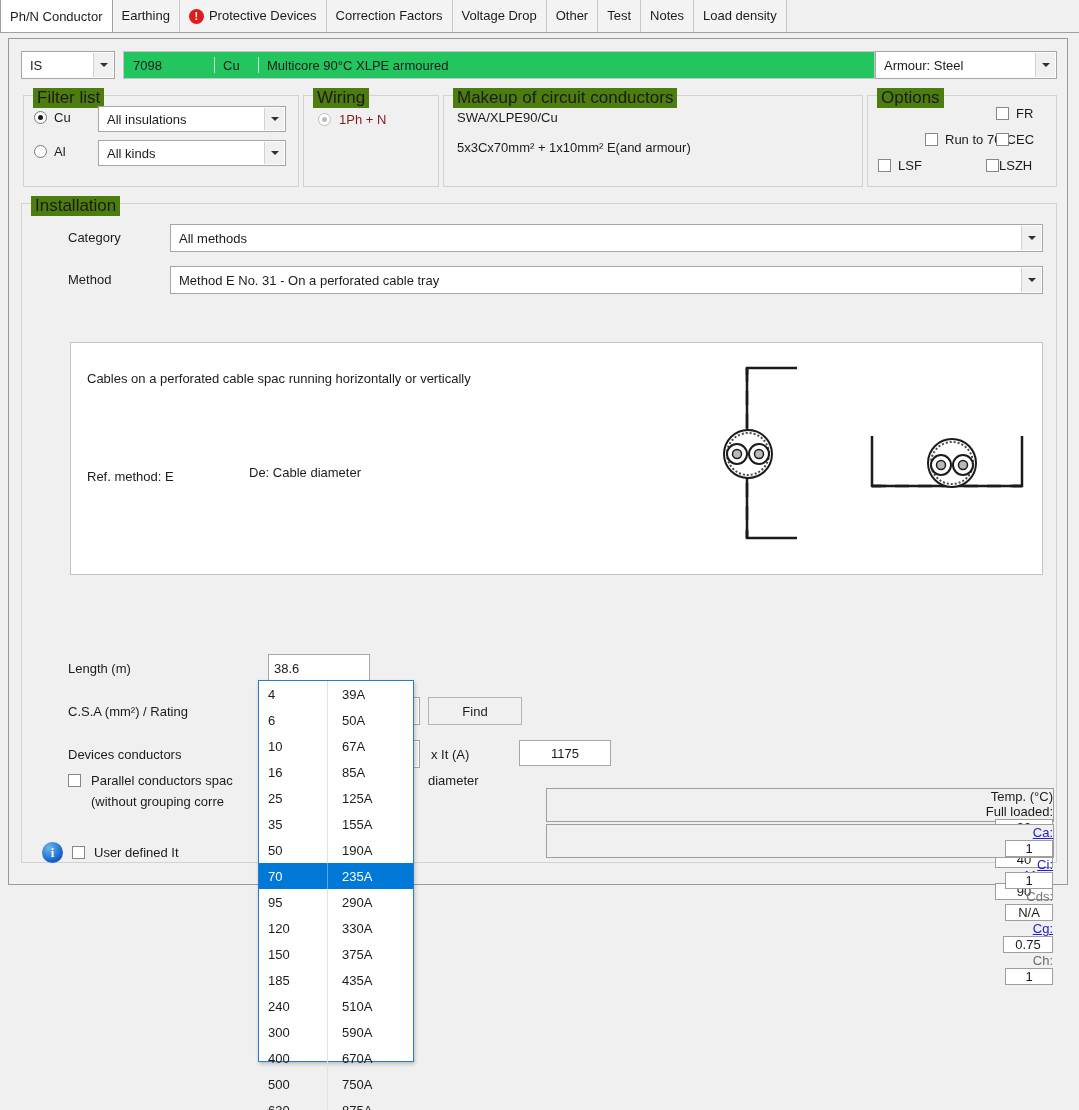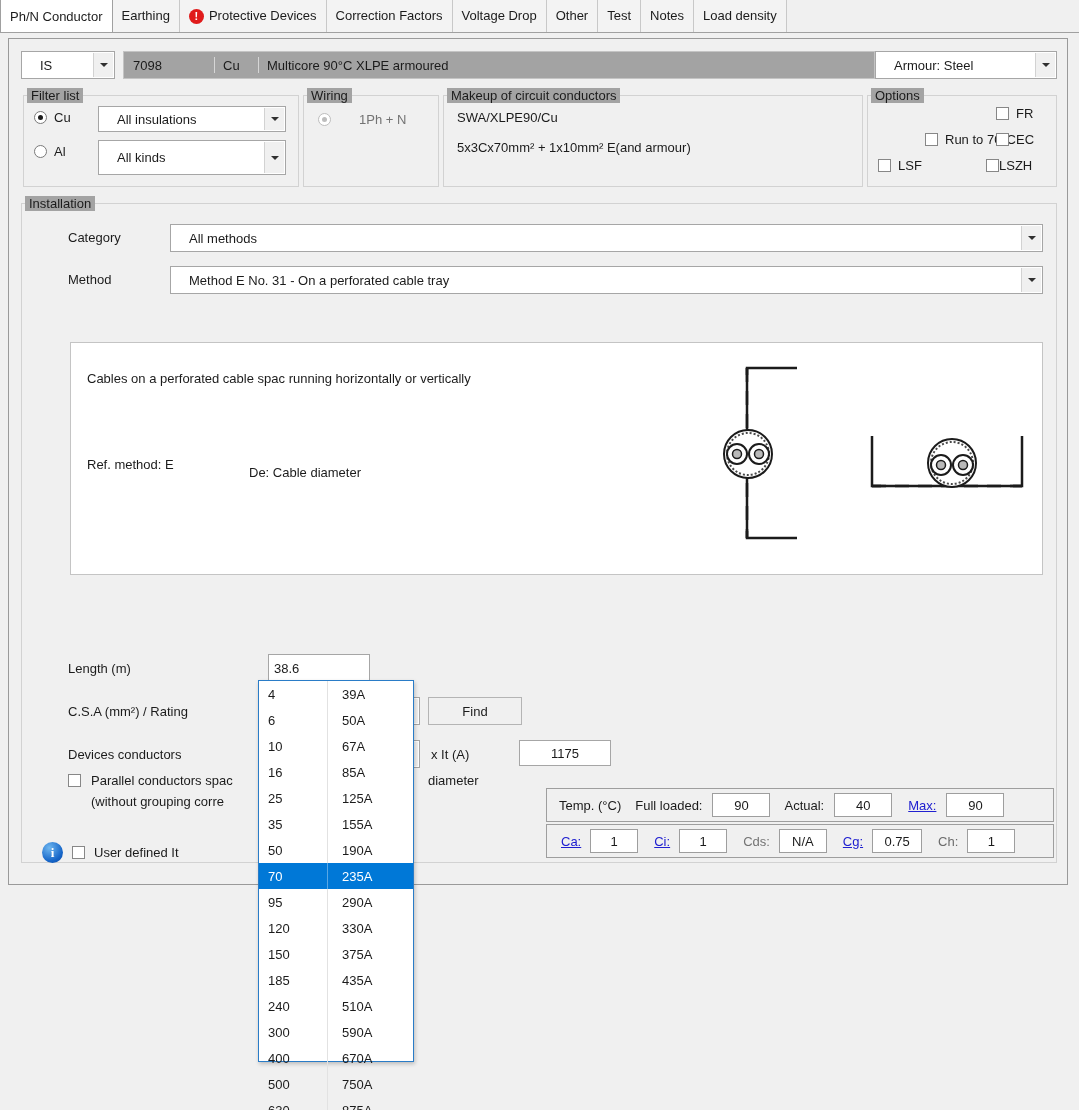--- a/index.html
+++ b/index.html
@@ -79,33 +79,33 @@
     background: #ffffff;
     border: 1px solid #a6a6a6;
     box-sizing: border-box;
     font-size: 13px;
     color: #1b1b1b;
     display: flex;
     align-items: center;
     padding: 0 5px;
   }
   .readonlybox {
-    background: #a3a3a3;
+    background: #22c55e;
     border: 1px solid #c4c4c4;
     box-sizing: border-box;
     display: flex;
     align-items: center;
   }
   .combo {
     background: #ffffff;
     border: 1px solid #a6a6a6;
     box-sizing: border-box;
     display: flex;
     align-items: center;
-    padding-left: 18px;
+    padding-left: 8px;
     font-size: 13px;
     position: relative;
   }
   .combo .arrowbtn {
     position: absolute;
     right: 1px; top: 1px; bottom: 1px;
     width: 19px;
     background: #f0f0f0;
     border-left: 1px solid #d2d2d2;
     display: flex;
@@ -119,24 +119,24 @@
     border-top: 4px solid #303030;
   }
 
   .groupbox {
     position: absolute;
     border: 1px solid #d2d2d2;
     box-sizing: border-box;
   }
   .grouplabel {
     position: absolute;
-    top: -8px; left: 3px;
-    background: #a3a3a3;
+    top: -8px; left: 9px;
+    background: #4d7c0f;
     padding: 0 4px;
-    font-size: 13px;
+    font-size: 17px;
     color: #1b1b1b;
   }
 
   .radio {
     width: 13px; height: 13px;
     border-radius: 50%;
     border: 1px solid #7a7a7a;
     background: #fff;
     display: inline-flex;
     align-items: center;
@@ -155,21 +155,21 @@
 
   .chk {
     width: 13px; height: 13px;
     border: 1px solid #878787;
     background: #fff;
     box-sizing: border-box;
     flex: none;
   }
 
   .lbl { font-size: 13px; color: #1b1b1b; white-space: nowrap; }
-  .lbl.dim { color: #737373; margin-left: 20px; }
+  .lbl.dim { color: #7f1d1d; }
 
   .row { display: flex; align-items: center; }
 
   
   .diagram {
     position: absolute;
     background: #ffffff;
     border: 1px solid #c4c4c4;
     box-sizing: border-box;
   }
@@ -207,21 +207,22 @@
     font-size: 13px;
     color: #1b1b1b;
   }
 
   .frame {
     position: absolute;
     border: 1px solid #9e9e9e;
     box-sizing: border-box;
     background: #f0f0f0;
     display: flex;
-    align-items: center;
+    align-items: flex-end;
+    flex-direction: column;
   }
   .link { color: #2020d0; text-decoration: underline; white-space: nowrap; }
   .minibox {
     background: #ffffff;
     border: 1px solid #9e9e9e;
     box-sizing: border-box;
     display: flex;
     align-items: center;
     justify-content: center;
     font-size: 13px;
@@ -300,21 +301,21 @@
     <div class="row" style="position:absolute; left:10px; top:48px; gap:7px;">
       <span class="radio"></span>
       <span class="lbl">Al</span>
     </div>
     <div class="combo" style="position:absolute; left:74px; top:10px; width:188px; height:26px;">
       <span>All insulations</span>
       <span class="arrowbtn">
           <span class="caret"></span>
         </span>
     </div>
-    <div class="combo" style="position:absolute; left:74px; top:44px; width:188px; height:35px;">
+    <div class="combo" style="position:absolute; left:74px; top:44px; width:188px; height:26px;">
       <span>All kinds</span>
       <span class="arrowbtn">
           <span class="caret"></span>
         </span>
     </div>
   </div>
 
   <div class="groupbox" style="left:294px; top:56px; width:136px; height:92px;padding-left:12px;">
     <span class="grouplabel">Wiring</span>
     <div class="row" style="position:absolute; left:14px; top:16px; gap:8px;">
@@ -367,21 +368,21 @@
     <div class="lbl" style="position:absolute; left:46px; top:68px;">Method</div>
     <div class="combo" style="position:absolute; left:148px; top:62px; width:873px; height:28px;">
       <span>Method E No. 31    -    On a perforated cable tray</span>
       <span class="arrowbtn">
           <span class="caret"></span>
         </span>
     </div>
 
     <div class="diagram" style="left:48px; top:138px; width:973px; height:233px;">
       <div class="lbl" style="position:absolute; left:16px; top:28px;">Cables on a perforated cable spac running horizontally or vertically</div>
-      <div class="lbl" style="position:absolute; left:16px; top:114px;">Ref. method: E</div>
+      <div class="lbl" style="position:absolute; left:16px; top:126px;">Ref. method: E</div>
       <div class="lbl" style="position:absolute; left:178px; top:122px;">De: Cable diameter</div>
 
       <svg style="position:absolute; left:636px; top:10px;" width="330" height="200">
 
         <polyline points="90,15 40,15 40,185 90,185" fill="none" stroke="#1b1b1b" stroke-width="2.5"></polyline>
         <line x1="40" y1="15" x2="40" y2="185" stroke="#1b1b1b" stroke-width="2.5" stroke-dasharray="14,9"></line>
         <line x1="40" y1="15" x2="40" y2="22" stroke="#1b1b1b" stroke-width="2.5"></line>
         <line x1="40" y1="178" x2="40" y2="185" stroke="#1b1b1b" stroke-width="2.5"></line>
 
         <circle cx="41" cy="101" r="24" fill="#ffffff" stroke="#1b1b1b" stroke-width="2"></circle>

